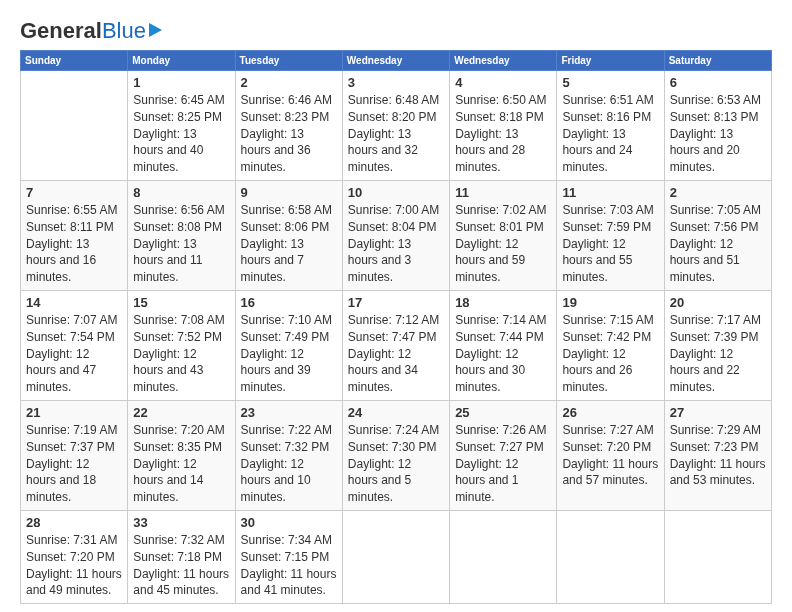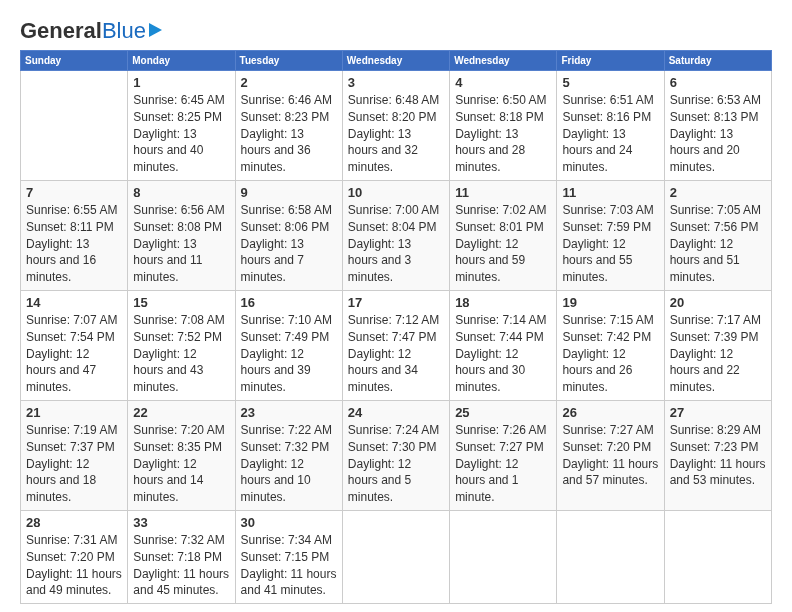--- a/index.html
+++ b/index.html
@@ -314,21 +314,21 @@
         </td>
         <td>
           <span class="day-num">26</span>
           <div class="day-info">Sunrise: 7:27 AM
 Sunset: 7:20 PM
 Daylight: 11 hours
 and 57 minutes.</div>
         </td>
         <td>
           <span class="day-num">27</span>
-          <div class="day-info">Sunrise: 8:29 AM
+          <div class="day-info">Sunrise: 7:29 AM
 Sunset: 7:23 PM
 Daylight: 11 hours
 and 53 minutes.</div>
         </td>
       </tr>
       <tr>
         <td>
           <span class="day-num">28</span>
           <div class="day-info">Sunrise: 7:31 AM
 Sunset: 7:20 PM

